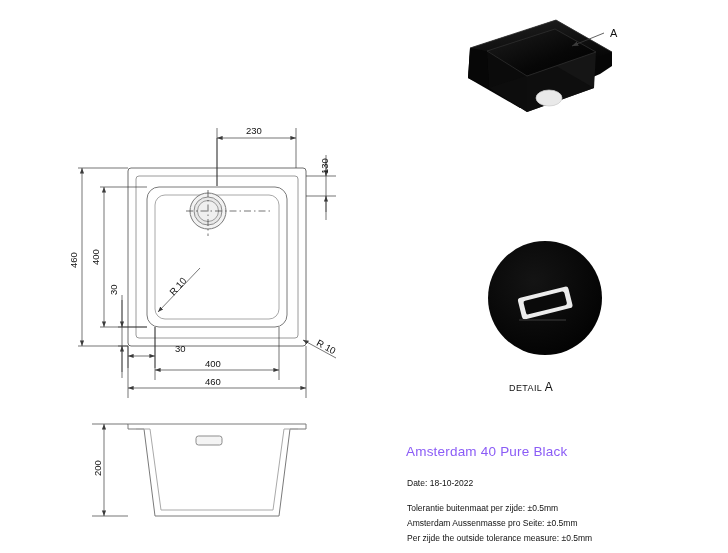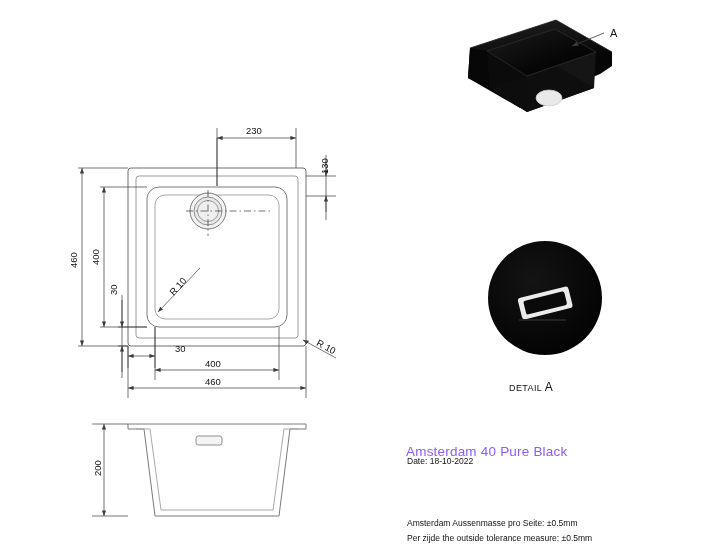--- a/index.html
+++ b/index.html
@@ -213,18 +213,19 @@
   <div class="txt dim" style="left:167px; top:290px; transform:rotate(-48deg); transform-origin:left top;">R 10</div>
   <div class="txt dim" style="left:320px; top:337px; transform:rotate(28deg); transform-origin:left top;">R 10</div>
 
   <div class="txt dim" style="left:92px; top:476px; transform:rotate(-90deg); transform-origin:left top;">200</div>
 
   <div class="txt callout-a" style="left:610px; top:27px;">A</div>
 
   <div class="txt detail-label" style="left:509px; top:380px;"><span>DETAIL </span><span class="big">A</span></div>
 
   <div class="txt title-text" style="left:406px; top:444px;">Amsterdam 40 Pure Black</div>
-  <div class="txt date-text" style="left:407px; top:456px;">Date: 18-10-2022</div>
-
+  <div class="txt date-text" style="left:407px; top:478px;">Date: 18-10-2022</div>
+
+  <div class="txt tol-text" style="left:407px; top:502px;">Tolerantie buitenmaat per zijde: ±0.5mm</div>
   <div class="txt tol-text" style="left:407px; top:517px;">Amsterdam Aussenmasse pro Seite: ±0.5mm</div>
   <div class="txt tol-text" style="left:407px; top:532px;">Per zijde the outside tolerance measure: ±0.5mm</div>
 
 </div>
 
 </body></html>

